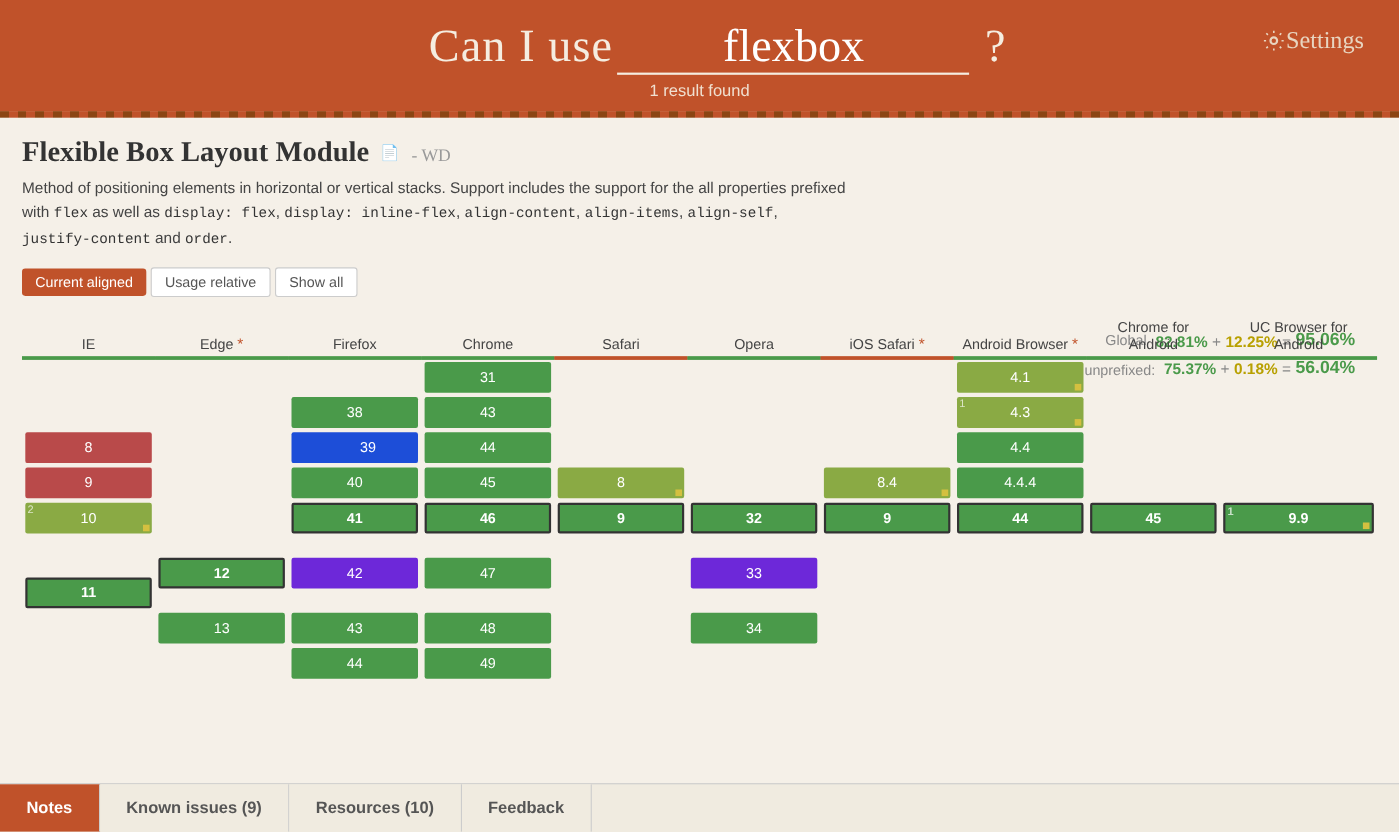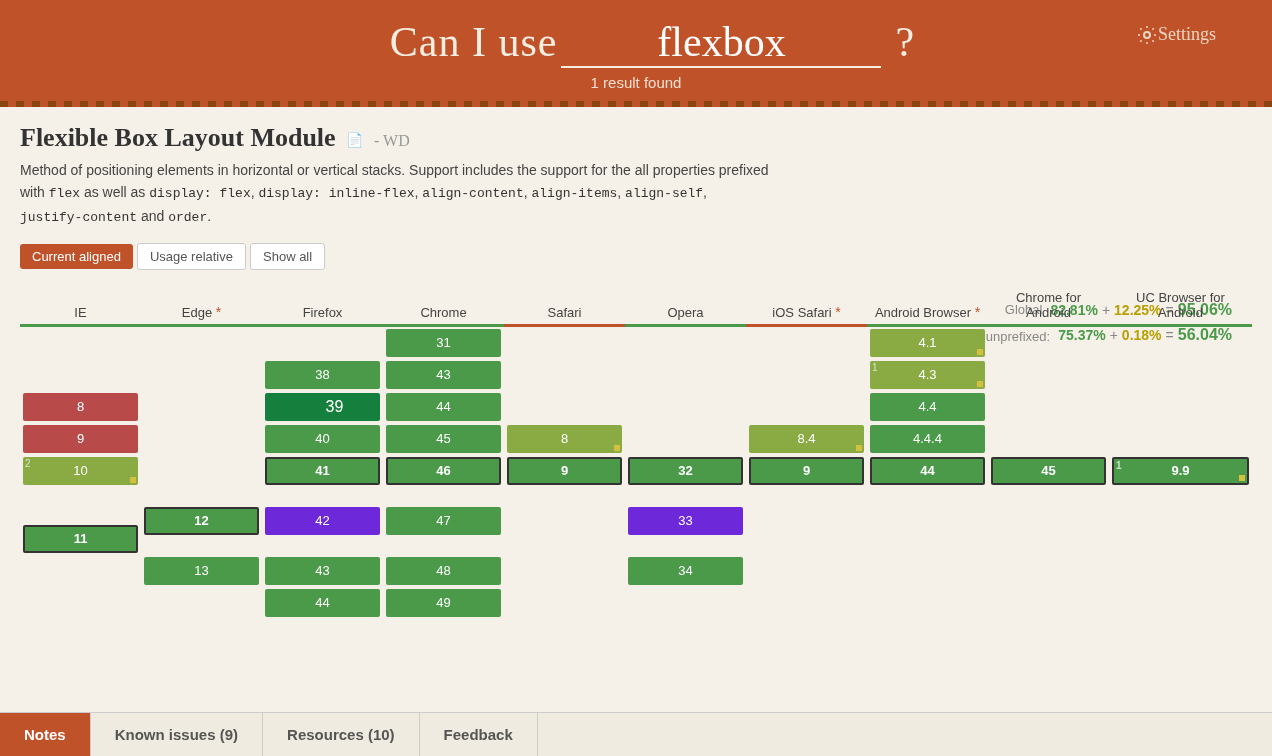--- a/index.html
+++ b/index.html
@@ -3,21 +3,21 @@
   <meta charset="utf-8">
   <style>
     * { box-sizing: border-box; margin: 0; padding: 0; }
     body { font-family: Georgia, 'Times New Roman', serif; background: #f5f0e8; color: #333; width: 1272px; min-height: 756px; overflow-x: hidden; }
 
     
     .header { background: #c0522a; padding: 18px 0 10px; text-align: center; position: relative; }
     .header-title { font-size: 42px; color: #f5ede0; font-weight: normal; letter-spacing: 1px; }
     .header-search { display: inline-block; background: transparent; border: none; border-bottom: 2px solid #f5ede0; font-size: 42px; color: #fff; width: 320px; outline: none; font-family: Georgia, serif; text-align: center; }
     .header-question { font-size: 42px; color: #f5ede0; margin-left: 10px; }
-    .header-settings { position: absolute; right: 56px; top: 24px; display: flex; align-items: center; gap: 1px; color: #e8d5c0; font-size: 18px; cursor: pointer; }
+    .header-settings { position: absolute; right: 32px; top: 24px; display: flex; align-items: center; gap: 1px; color: #e8d5c0; font-size: 22px; cursor: pointer; }
     .header-row { display: flex; align-items: flex-start; justify-content: center; gap: 4px; margin-left: 32px; }
     .result-count { color: #f0e0d0; font-size: 15px; margin-top: 6px; font-family: Arial, sans-serif; }
     .divider-stripe { height: 6px; background: repeating-linear-gradient(90deg, #8B4513 0px, #8B4513 8px, #c0522a 8px, #c0522a 16px); }
 
     
     .content { padding: 16px 20px 0; }
 
     
     .feature-title { font-size: 26px; font-weight: bold; color: #333; margin-bottom: 6px; }
     .feature-title-icon { font-size: 14px; vertical-align: middle; margin: 0 4px; }
@@ -192,21 +192,21 @@
               </td>
               <td style="padding: 2px 3px; text-align: center;"></td>
               <td style="padding: 2px 3px; text-align: center;"></td>
             </tr>
             <tr>
               <td style="padding: 2px 3px; text-align: center;">
                 <div style="background: rgb(185, 74, 74); color: rgb(255, 255, 255); min-height: 28px; display: flex; align-items: center; justify-content: center; border-radius: 2px; position: relative; font-size: 13px;">8</div>
               </td>
               <td style="padding: 2px 3px; text-align: center;"></td>
               <td style="padding: 2px 3px; text-align: center;">
-                <div style="background: #15803d; color: rgb(255, 255, 255); min-height: 28px; display: flex; align-items: center; justify-content: center; border-radius: 2px; position: relative; font-size: 16px; padding-left: 24px;">39</div>
+                <div style="background: #1d4ed8; color: rgb(255, 255, 255); min-height: 28px; display: flex; align-items: center; justify-content: center; border-radius: 2px; position: relative; font-size: 13px; padding-left: 24px;">39</div>
               </td>
               <td style="padding: 2px 3px; text-align: center;">
                 <div style="background: rgb(74, 154, 74); color: rgb(255, 255, 255); min-height: 28px; display: flex; align-items: center; justify-content: center; border-radius: 2px; position: relative; font-size: 13px;">44</div>
               </td>
               <td style="padding: 2px 3px; text-align: center;"></td>
               <td style="padding: 2px 3px; text-align: center;"></td>
               <td style="padding: 2px 3px; text-align: center;"></td>
               <td style="padding: 2px 3px; text-align: center;">
                 <div style="background: rgb(74, 154, 74); color: rgb(255, 255, 255); min-height: 28px; display: flex; align-items: center; justify-content: center; border-radius: 2px; position: relative; font-size: 13px;">4.4</div>
               </td>

